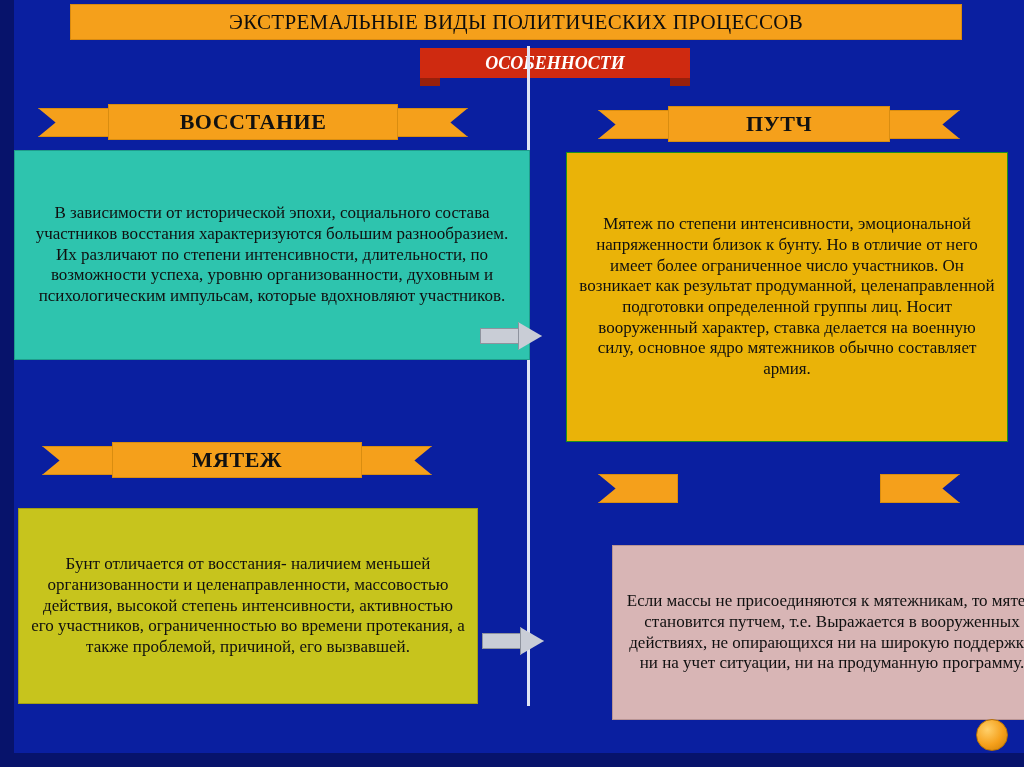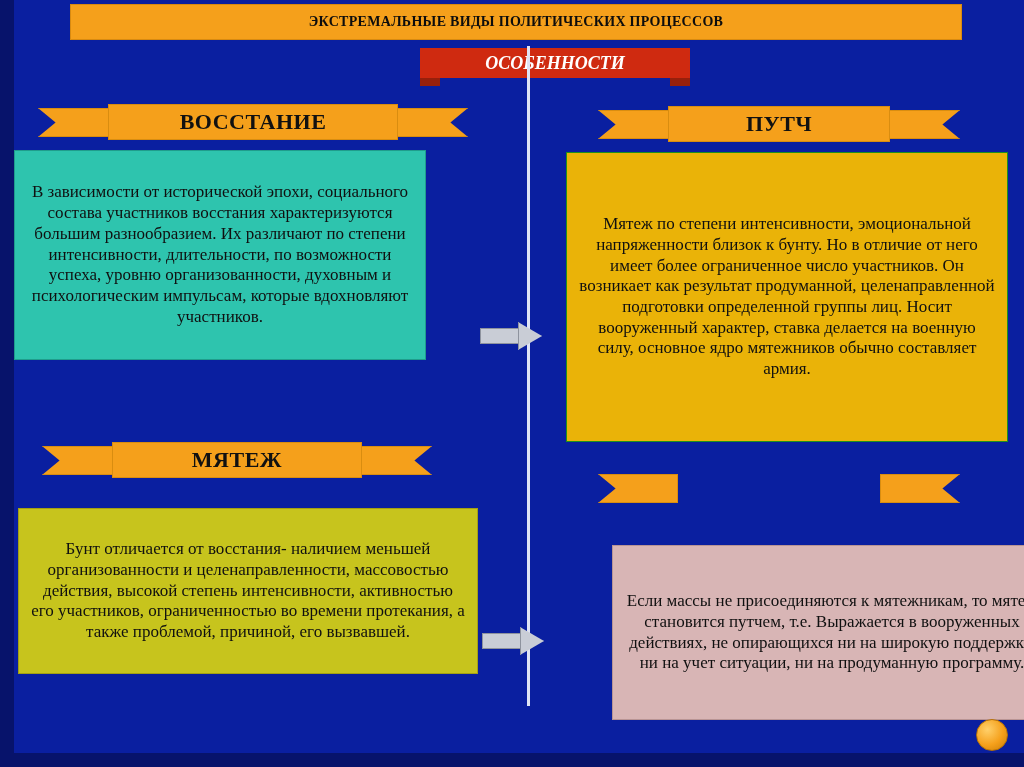--- a/index.html
+++ b/index.html
@@ -45,22 +45,22 @@
     width: 890px;
     height: 34px;
     background: #f5a01b;
     border: 1px solid #d88a10;
     display: flex;
     align-items: center;
     justify-content: center;
   }
   .title-bar span {
     color: #0d0d0d;
-    font-weight: bold;
-    font-size: 14px;
+    font-weight: normal;
+    font-size: 21px;
     letter-spacing: 0.3px;
     white-space: nowrap;
   }
 
   
   .subtitle-wrap {
     position: absolute;
     left: 400px;
     top: 48px;
     width: 310px;
@@ -158,38 +158,38 @@
   .box p {
     margin: 0;
     font-size: 17px;
     line-height: 1.22;
     color: #101010;
   }
 
   #box-vosstanie {
     left: 14px;
     top: 150px;
-    width: 412px;
+    width: 516px;
     height: 210px;
     background: #2ec4ae;
     border: 1px solid #1f9d8c;
   }
   #box-myatezh {
     left: 566px;
     top: 152px;
     width: 442px;
     height: 290px;
     background: #eab308;
     border: 1px solid #1f8f1c;
   }
   #box-bunt {
     left: 18px;
     top: 508px;
     width: 460px;
-    height: 166px;
+    height: 196px;
     background: #c7c41d;
     border: 1px solid #a3a013;
   }
   #box-putch {
     left: 568px;
     top: 545px;
     width: 440px;
     height: 175px;
     background: #d8b5b5;
     border: 1px solid #b89494;

